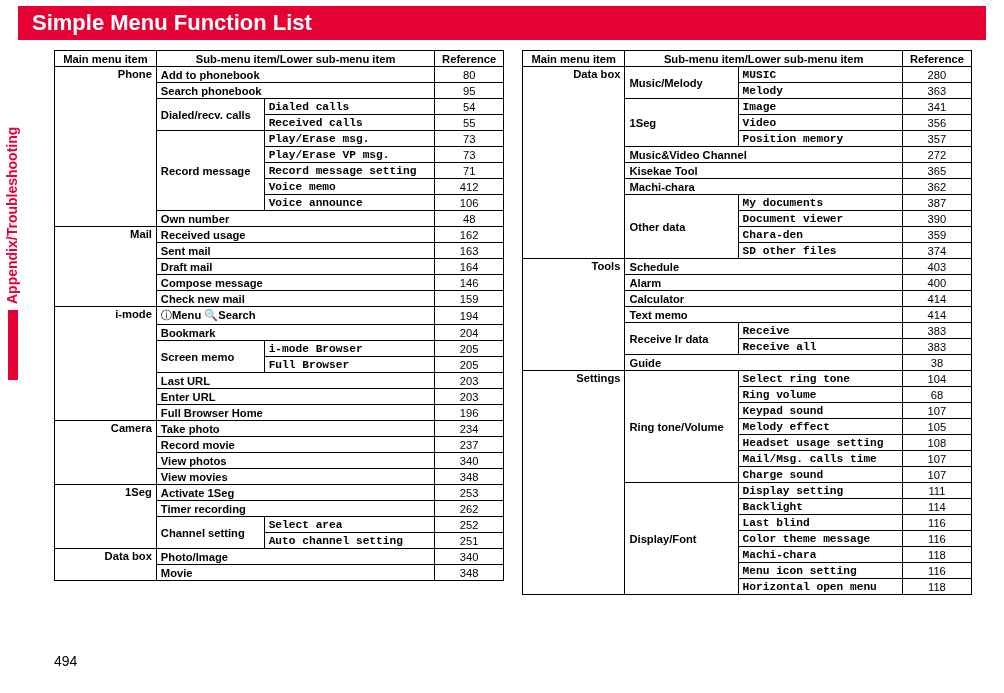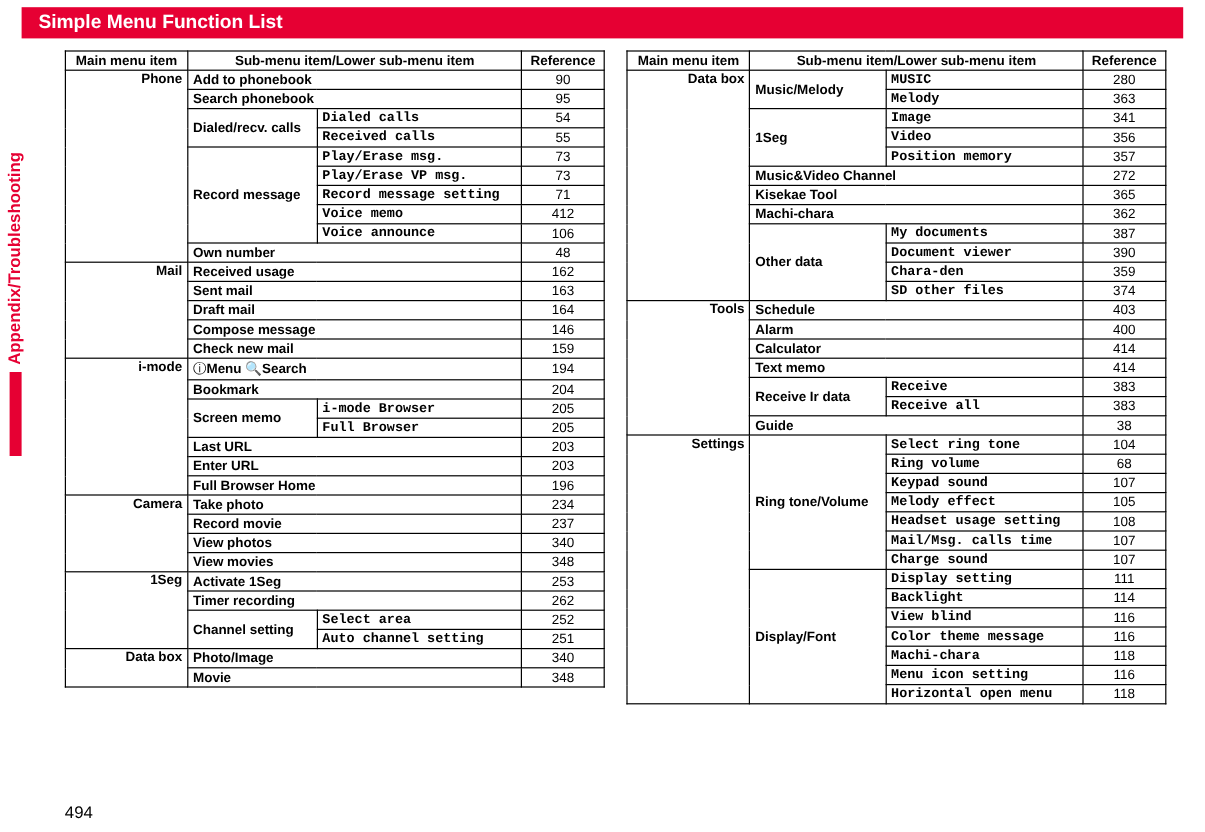--- a/index.html
+++ b/index.html
@@ -7,21 +7,21 @@
       font-family: Arial, Helvetica, sans-serif;
       width: 1004px;
       height: 693px;
       background: #fff;
       position: relative;
       padding: 0;
     }
     .header {
       background: #e60033;
       color: #fff;
-      font-size: 16px;
+      font-size: 22px;
       font-weight: bold;
       padding: 4px 14px;
       margin: 6px 18px 10px 18px;
     }
     .sidebar-text {
       position: absolute;
       left: 4px;
       top: 380px;
       transform: rotate(-90deg);
       transform-origin: left top;
@@ -63,21 +63,21 @@
       background: #fff;
       text-align: center;
       font-weight: bold;
     }
     .main-cell { font-weight: bold; text-align: right; vertical-align: top; }
     .sub-cell { font-weight: bold; }
     .lower-cell { font-weight: bold; font-family: Liberation Mono, monospace; }
     .ref-cell { text-align: center; }
     .page-num {
       position: absolute;
-      bottom: 8px;
+      bottom: 24px;
       left: 54px;
       font-size: 14px;
     }
     .icon {
       display: inline-block;
       font-weight: normal;
       font-family: serif;
     }
   </style>
 </head>
@@ -94,21 +94,21 @@
         <tr>
           <th>Main menu item</th>
           <th colspan="2">Sub-menu item/Lower sub-menu item</th>
           <th>Reference</th>
         </tr>
       </thead>
       <tbody id="left-body">
           <tr>
             <td class="main-cell" rowspan="10">Phone</td>
             <td class="sub-cell" colspan="2">Add to phonebook</td>
-            <td class="ref-cell">90</td>
+            <td class="ref-cell">80</td>
           </tr>
           <tr>
             <td class="sub-cell" colspan="2">Search phonebook</td>
             <td class="ref-cell">95</td>
           </tr>
           <tr>
             <td class="sub-cell" rowspan="2">Dialed/recv. calls</td>
             <td class="lower-cell">Dialed calls</td>
             <td class="ref-cell">54</td>
           </tr>
@@ -364,21 +364,21 @@
           <tr>
             <td class="sub-cell" rowspan="7">Display/Font</td>
             <td class="lower-cell">Display setting</td>
             <td class="ref-cell">111</td>
           </tr>
           <tr>
             <td class="lower-cell">Backlight</td>
             <td class="ref-cell">114</td>
           </tr>
           <tr>
-            <td class="lower-cell">View blind</td>
+            <td class="lower-cell">Last blind</td>
             <td class="ref-cell">116</td>
           </tr>
           <tr>
             <td class="lower-cell">Color theme message</td>
             <td class="ref-cell">116</td>
           </tr>
           <tr>
             <td class="lower-cell">Machi-chara</td>
             <td class="ref-cell">118</td>
           </tr>

